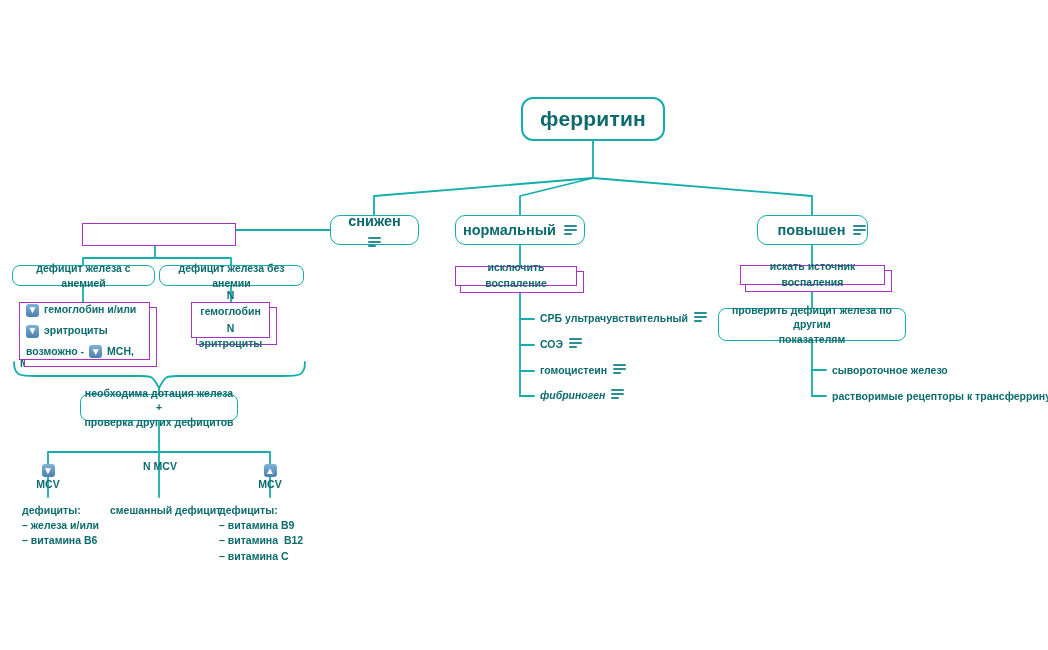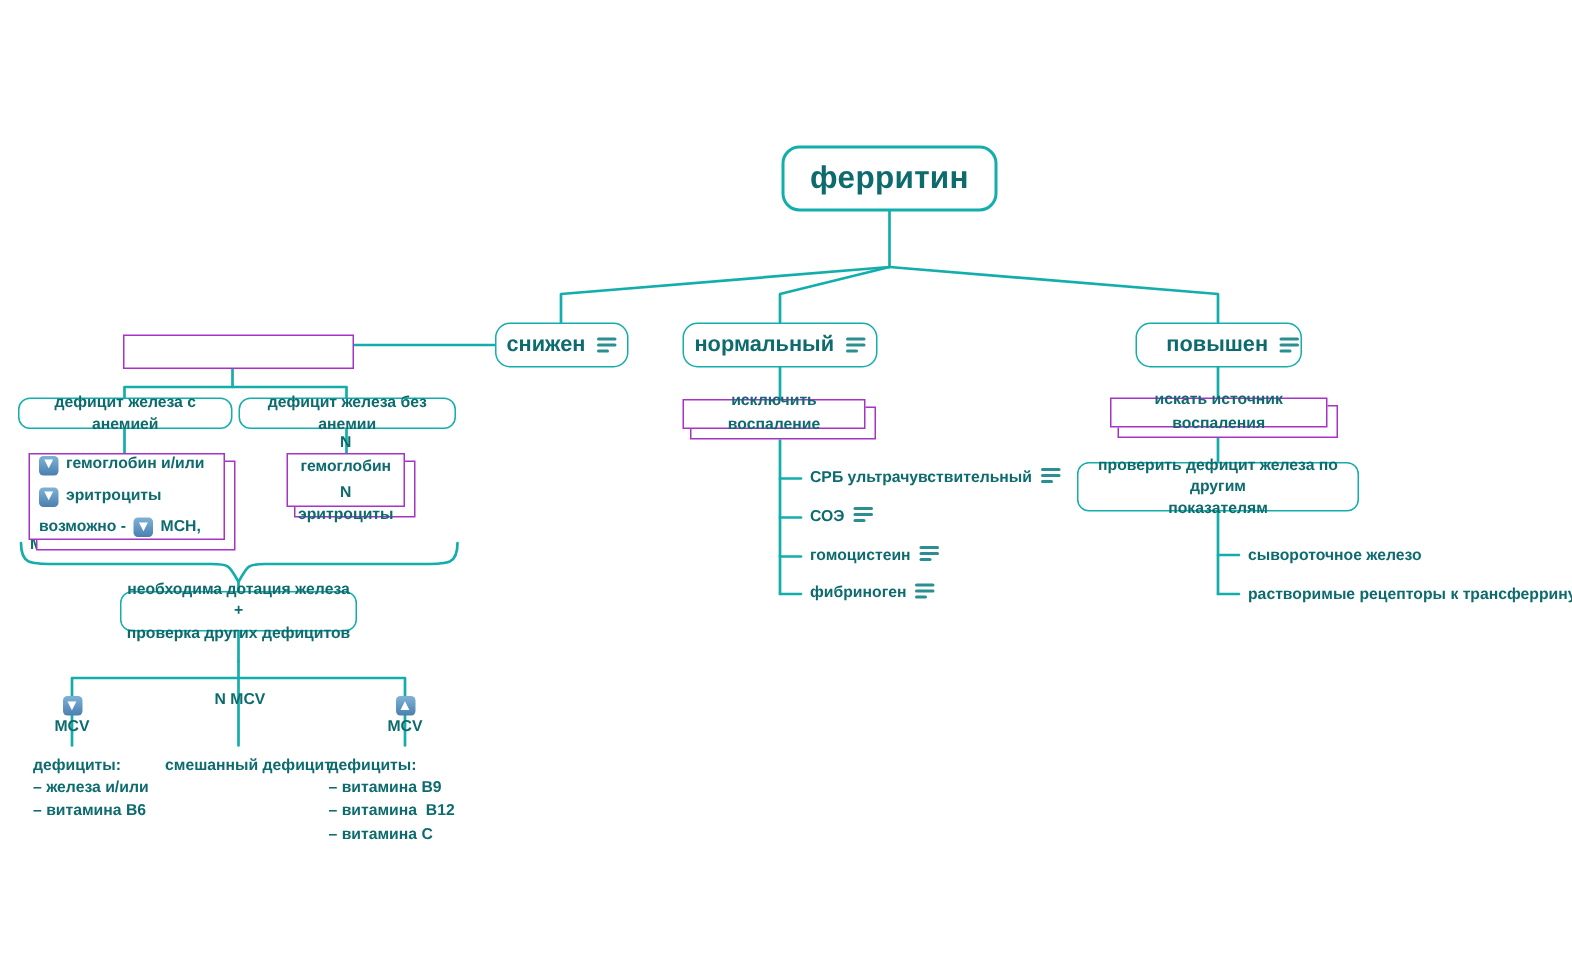--- a/index.html
+++ b/index.html
@@ -203,21 +203,21 @@
       <path d="M812 341 L812 396"></path>
       <path d="M812 370 L826 370"></path>
       <path d="M812 396 L826 396"></path>
     </g>
   </svg>
 
   <div class="node box-teal box-root" style="left:521px; top:97px; width:144px; height:44px;">
     <span>ферритин</span>
   </div>
 
-  <div class="node box-teal box-level1" style="left:330px; top:215px; width:89px; height:30px; gap:8px;">
+  <div class="node box-teal box-level1" style="left:330px; top:215px; width:89px; height:30px; gap:8px;flex-direction:column;">
     <span>снижен</span>
     <span class="note-icon">
         <i></i>
         <i></i>
         <i></i>
       </span>
   </div>
 
   <div class="node box-teal box-level1" style="left:455px; top:215px; width:130px; height:30px; gap:8px;">
     <span>нормальный</span>
@@ -324,21 +324,21 @@
       </span>
   </div>
   <div class="leaf-row" style="left:540px; top:364px;">
     <span>гомоцистеин</span>
     <span class="note-icon">
         <i></i>
         <i></i>
         <i></i>
       </span>
   </div>
-  <div class="leaf-row" style="left:540px; top:389px;">
+  <div class="leaf-row" style="left:540px; top:389px;font-style:italic;">
     <span>фибриноген</span>
     <span class="note-icon">
         <i></i>
         <i></i>
         <i></i>
       </span>
   </div>
 
   <div class="purple-shadow" style="left:745px; top:270px; width:145px; height:20px;"></div>
   <div class="node box-purple" style="left:740px; top:265px; width:145px; height:20px;">

